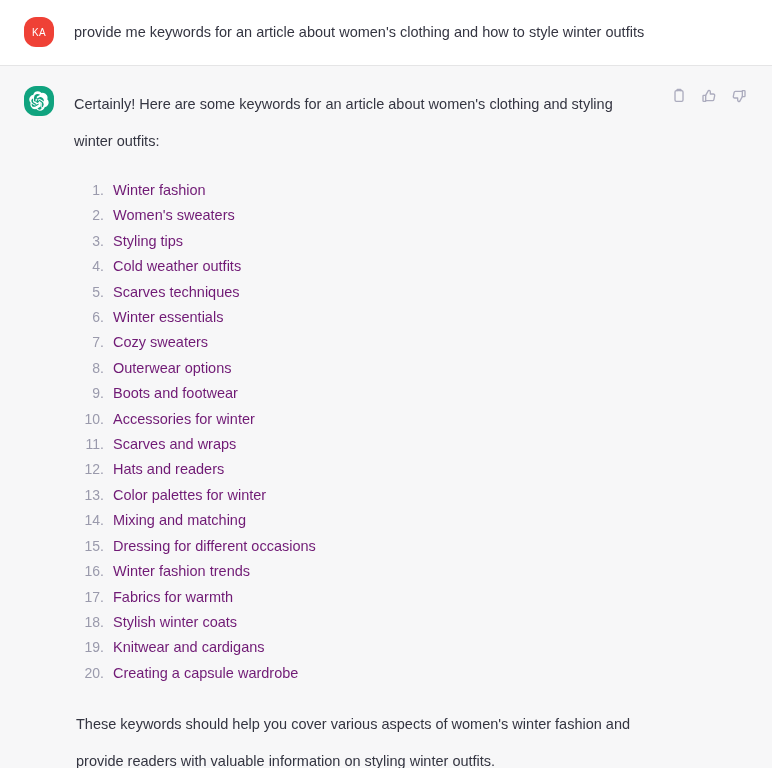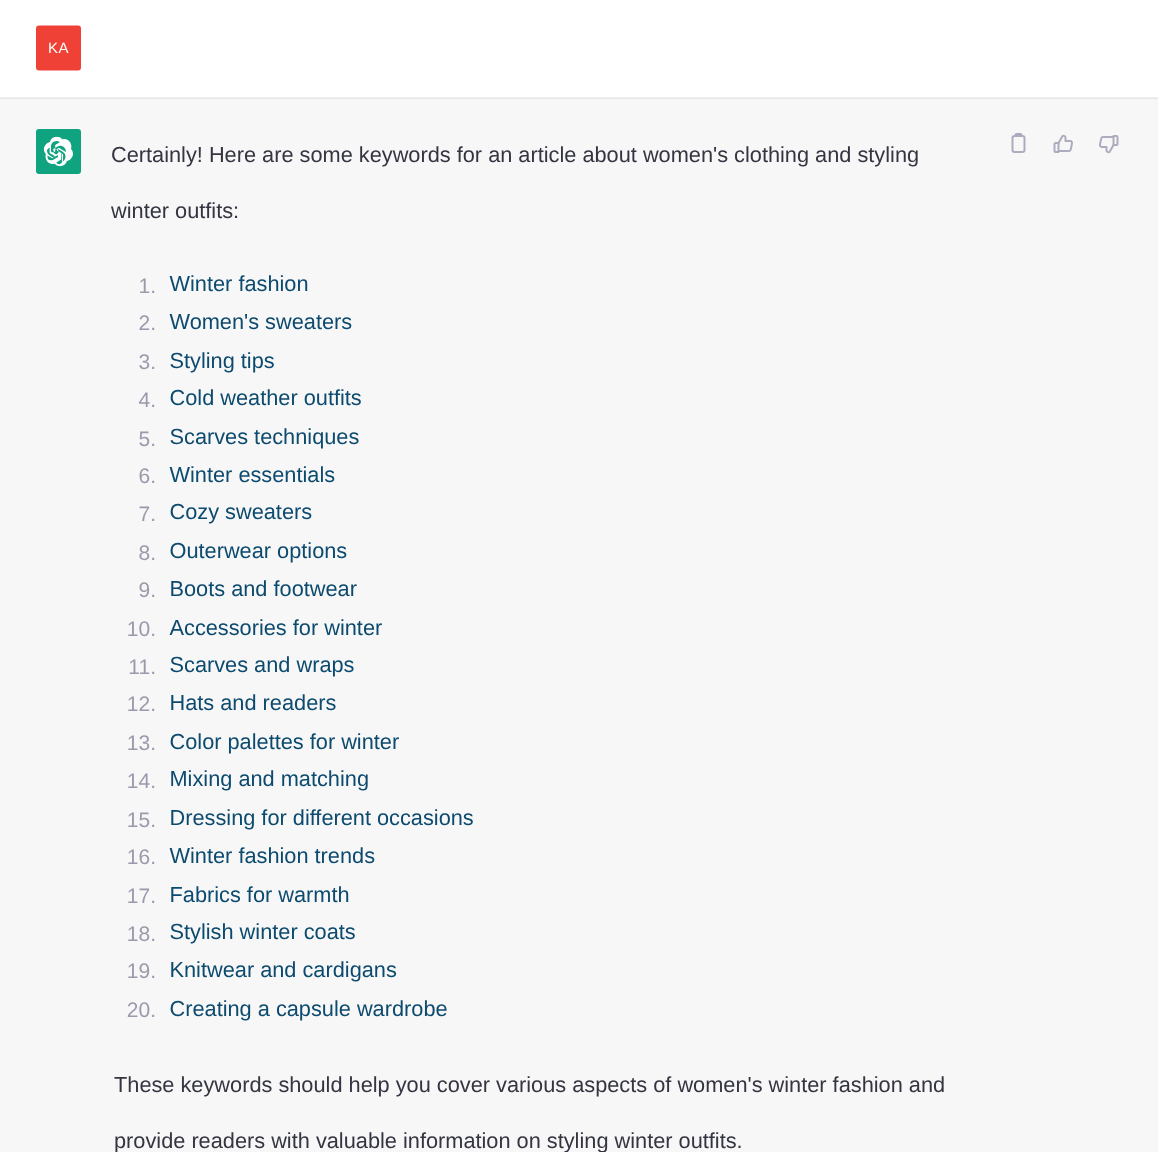--- a/index.html
+++ b/index.html
@@ -44,21 +44,21 @@
     padding-right: 24px;
     display: flex;
     align-items: flex-start;
   }
 
   
   .avatar {
     width: 30px;
     height: 30px;
     flex: 0 0 30px;
-    border-radius: 2px;
+    border-radius: 12px;
     display: flex;
     align-items: center;
     justify-content: center;
     overflow: hidden;
   }
 
   .avatar.user-avatar {
     background: #ef4136;
     color: #ffffff;
     font-size: 10px;
@@ -109,21 +109,21 @@
     counter-reset: kw;
     margin: 0;
     padding: 0;
   }
 
   ol.keyword-list li {
     counter-increment: kw;
     position: relative;
     font-size: 14.5px;
     line-height: 25.4px;
-    color: #0c4a6e;
+    color: #701a75;
     padding-left: 39px;
   }
 
   ol.keyword-list li::before {
     content: counter(kw) ".";
     position: absolute;
     left: 0;
     width: 30px;
     text-align: right;
     color: #9a9aac;
@@ -157,20 +157,23 @@
 </style>
 </head>
 <body>
 
 <div class="conversation">
 
   <div class="msg-row user">
     <div class="msg-inner">
       <div class="avatar user-avatar">
         <span>KA</span>
+      </div>
+      <div class="content">
+        <div class="user-text">provide me keywords for an article about women's clothing and how to style winter outfits</div>
       </div>
     </div>
   </div>
 
   <div class="msg-row assistant">
     <div class="msg-inner">
 
       <div class="avatar bot-avatar">
         <span>
           <svg width="20" height="20" viewBox="0 0 41 41" fill="#ffffff" xmlns="http://www.w3.org/2000/svg">

